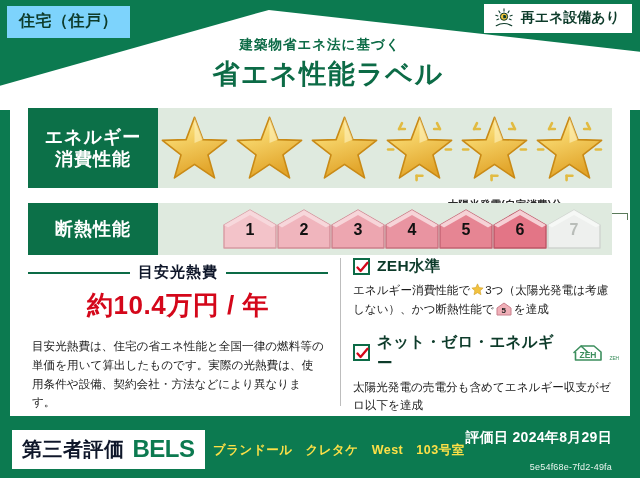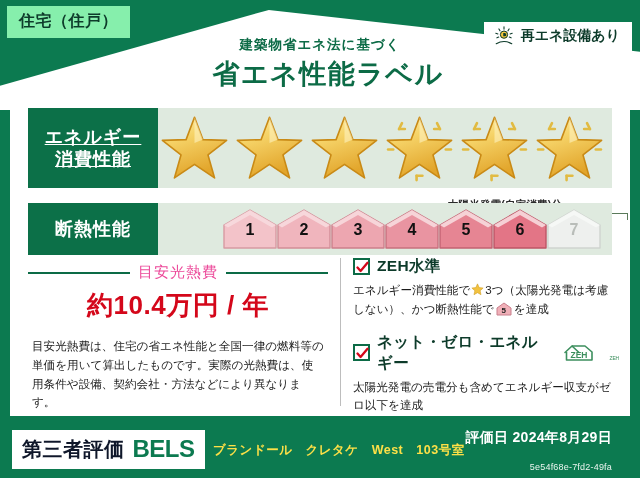--- a/index.html
+++ b/index.html
@@ -22,28 +22,28 @@
     overflow:hidden;
   }
   .roof-white{
     position:absolute; left:0; top:0; width:640px; height:110px;
     background:#ffffff;
     clip-path: polygon(0 100%, 0 78%, 42% 9%, 100% 47%, 100% 100%);
   }
   
   .type-badge{
     position:absolute; left:7px; top:6px;
-    background:#86efac;
+    background:#7dd3fc;
     padding:5px 12px 6px 12px;
     font-weight:bold; font-size:16px; letter-spacing:0.5px;
     color:#0d3b2a;
   }
   
   .renew-badge{
-    position:absolute; right:8px; top:22px;
+    position:absolute; right:8px; top:4px;
     background:#ffffff;
     padding:4px 12px 5px 9px;
     display:flex; align-items:center; gap:6px;
     font-weight:bold; font-size:14px; color:#0d3b2a;
   }
   .sun-ico{ width:22px; height:20px; flex:0 0 auto; display:block; }
   
   .title-wrap{
     position:absolute; left:0; top:36px; width:640px; text-align:center;
     color:#0c6b46;
@@ -61,21 +61,21 @@
   .perf-row{ position:absolute; display:flex; }
   .row-label{
     background:#0c7048; color:#fff; font-weight:bold;
     display:flex; flex-direction:column; align-items:center; justify-content:center;
     letter-spacing:1px; line-height:1.25;
   }
   .row-body{ background:#dfeadf; position:relative; }
 
   
   #energy-row{ left:18px; top:10px; }
-  #energy-row .row-label{ width:130px; height:80px; font-size:18px;text-decoration:underline; }
+  #energy-row .row-label{ width:130px; height:80px; font-size:18px; }
   #energy-row .row-body{ width:454px; height:80px; display:flex; align-items:center; justify-content:flex-end; padding-right:6px; gap:2px;}
   .star{ width:76px; height:72px; display:block; }
 
   
   .pv-annot{
     position:absolute; left:372px; top:100px; width:246px; text-align:center;
   }
   .pv-annot .txt{ font-size:10.5px; font-weight:bold; color:#2a2a2a; letter-spacing:0.2px;}
   .pv-bracket{ height:7px; border:1px solid #5a7a5a; border-bottom:none; margin-top:1px;}
 
@@ -88,21 +88,21 @@
   .house span{
     position:absolute; left:0; right:0; top:13px; text-align:center;
     font-size:16px; font-weight:bold; color:#111;
   }
   .house.off span{ color:#b9bdb9; }
 
   
   .cost-wrap{ position:absolute; left:18px; top:165px; width:300px; text-align:center;}
   .cost-head{ display:flex; align-items:center; gap:8px; justify-content:center;}
   .cost-head .line{ flex:1; height:2px; background:#0c6b46;}
-  .cost-head .t{ font-size:15px; font-weight:normal; color:#ec4899; letter-spacing:1px;}
+  .cost-head .t{ font-size:15px; font-weight:bold; color:#0f172a; letter-spacing:1px;}
   .cost-val{ margin-top:6px; font-size:26px; font-weight:bold; color:#d4071a; letter-spacing:0.5px;}
   .cost-note{
     margin-top:14px; font-size:11.6px; line-height:1.62; color:#1c1c1c; text-align:left;
     padding:0 4px;
   }
 
   
   .vdiv{ position:absolute; left:330px; top:160px; width:1px; height:148px; background:#bdbdbd;}
 
   
@@ -110,21 +110,21 @@
   .chk-item{ margin-bottom:13px; }
   .chk-head{ display:flex; align-items:center; gap:7px; }
   .chkbox{ width:17px; height:17px; border:2px solid #0c6b46; background:#fff; position:relative; flex:0 0 auto;}
   .chkbox svg{ position:absolute; left:1px; top:1px; }
   .chk-title{ font-size:15.5px; font-weight:bold; color:#0d3b2a; letter-spacing:0.3px;}
   .chk-desc{ font-size:11.6px; line-height:1.62; margin-top:4px; color:#1c1c1c;}
   .mini-star{ width:13px; height:13px; vertical-align:-2px; margin:0 1px;}
   .mini-house{ position:relative; display:inline-block; width:16px; height:14px; vertical-align:-3px; margin:0 2px;}
   .mini-house svg{ display:block; width:16px; height:14px;}
   .mini-house b{ position:absolute; left:0; right:0; top:3px; text-align:center; font-size:8px; color:#222;}
-  .zeh-logo{ display:inline-flex; align-items:flex-end; gap:14px; vertical-align:-5px; margin-left:4px;}
+  .zeh-logo{ display:inline-flex; align-items:flex-end; gap:5px; vertical-align:-5px; margin-left:4px;}
   .zeh-logo svg{ display:block;}
   .zeh-sub{ font-size:5px; color:#3d8f5e; letter-spacing:-0.2px; padding-bottom:2px;}
 
   
   .bels-bar{
     position:absolute; left:0; bottom:0; width:640px; height:58px; background:#0c7a50;
   }
   .bels-box{
     position:absolute; left:12px; top:10px;
     background:#ffffff; padding:5px 10px 6px 10px;

